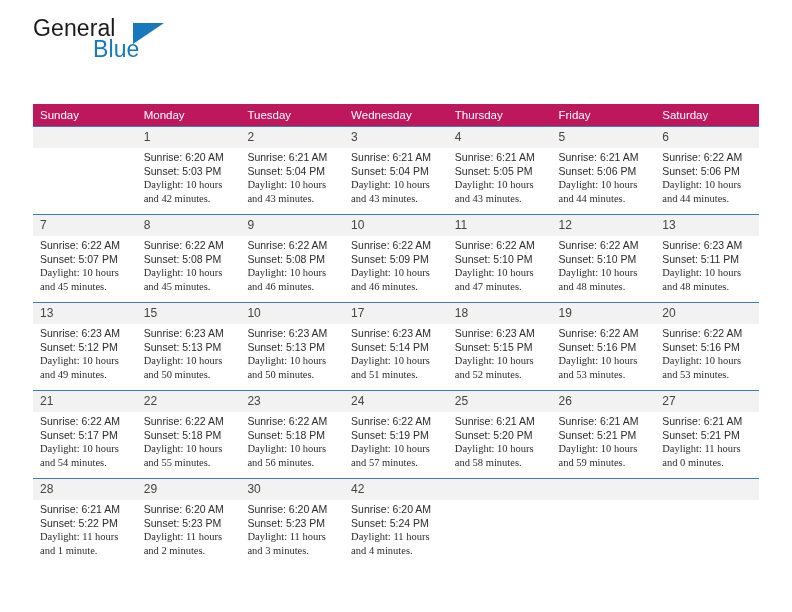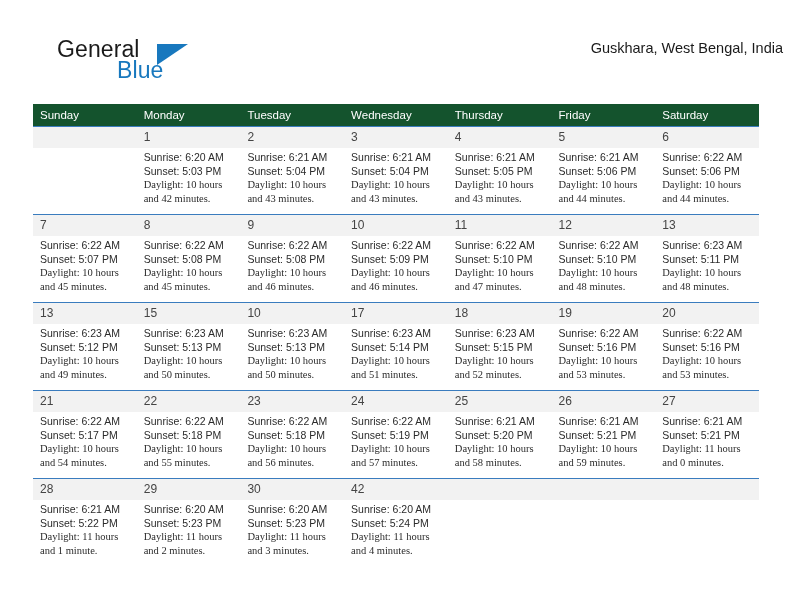--- a/index.html
+++ b/index.html
@@ -20,24 +20,23 @@
     position: relative;
     width: 792px;
     height: 612px;
     box-sizing: border-box;
   }
 
   
   .header {
     position: absolute;
     left: 33px;
-    top: 32px;
+    top: 11px;
     width: 726px;
     height: 70px;
-    margin-left: 24px;
   }
 
   .brand {
     position: absolute;
     left: 0;
     top: 4px;
     width: 220px;
     height: 56px;
   }
   .brand-general {
@@ -100,21 +99,21 @@
   .calendar {
     position: absolute;
     left: 33px;
     top: 104px;
     width: 726px;
     border-collapse: collapse;
     table-layout: fixed;
   }
 
   .calendar th {
-    background: #14532d;
+    background: #be185d;
     color: #ffffff;
     font-size: 11.5px;
     font-weight: 400;
     text-align: left;
     padding: 5px 0 5px 7px;
     height: 11px;
     border: none;
     margin-left: 27px;
   }
 
@@ -159,21 +158,20 @@
 
   <div class="header">
 
     <div class="brand">
       <span class="brand-general">General</span>
       <span class="brand-triangle"></span>
       <span class="brand-blue">Blue</span>
     </div>
 
     <div class="title-block">
-      <div class="cal-subtitle">Guskhara, West Bengal, India</div>
     </div>
 
   </div>
 
   <table class="calendar">
     <thead>
       <tr>
         <th>Sunday</th>
         <th>Monday</th>
         <th>Tuesday</th>

